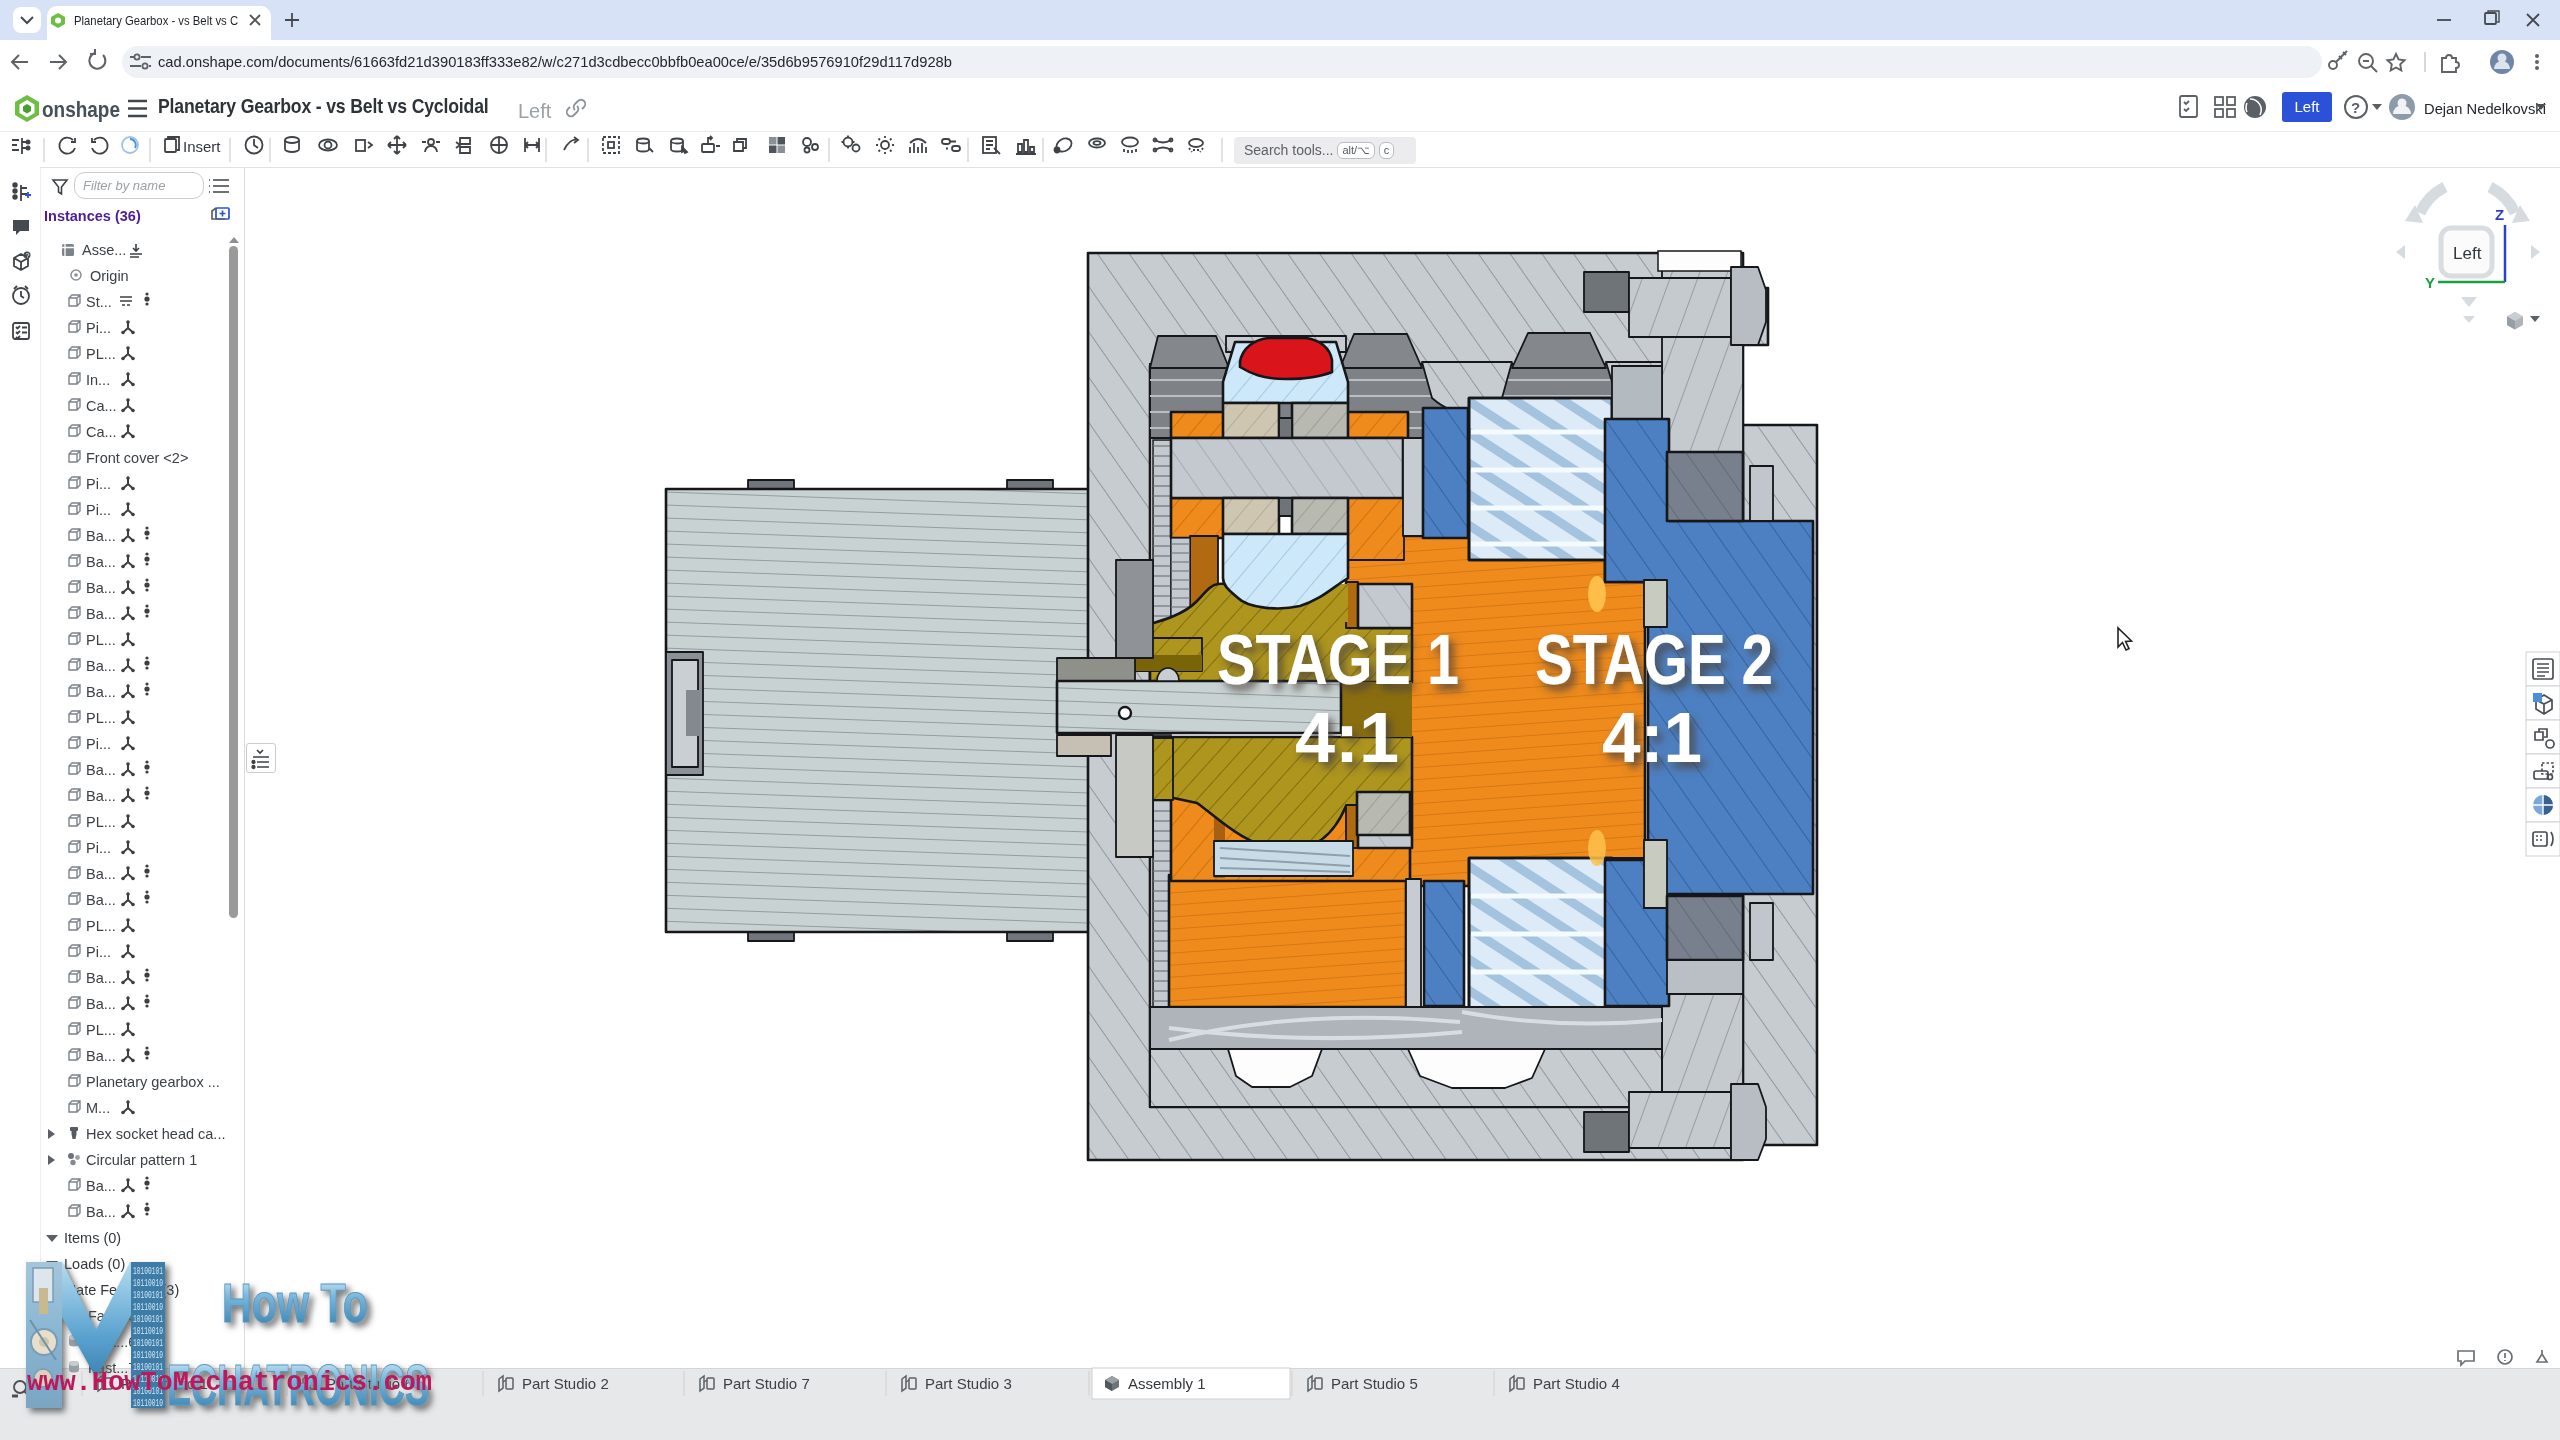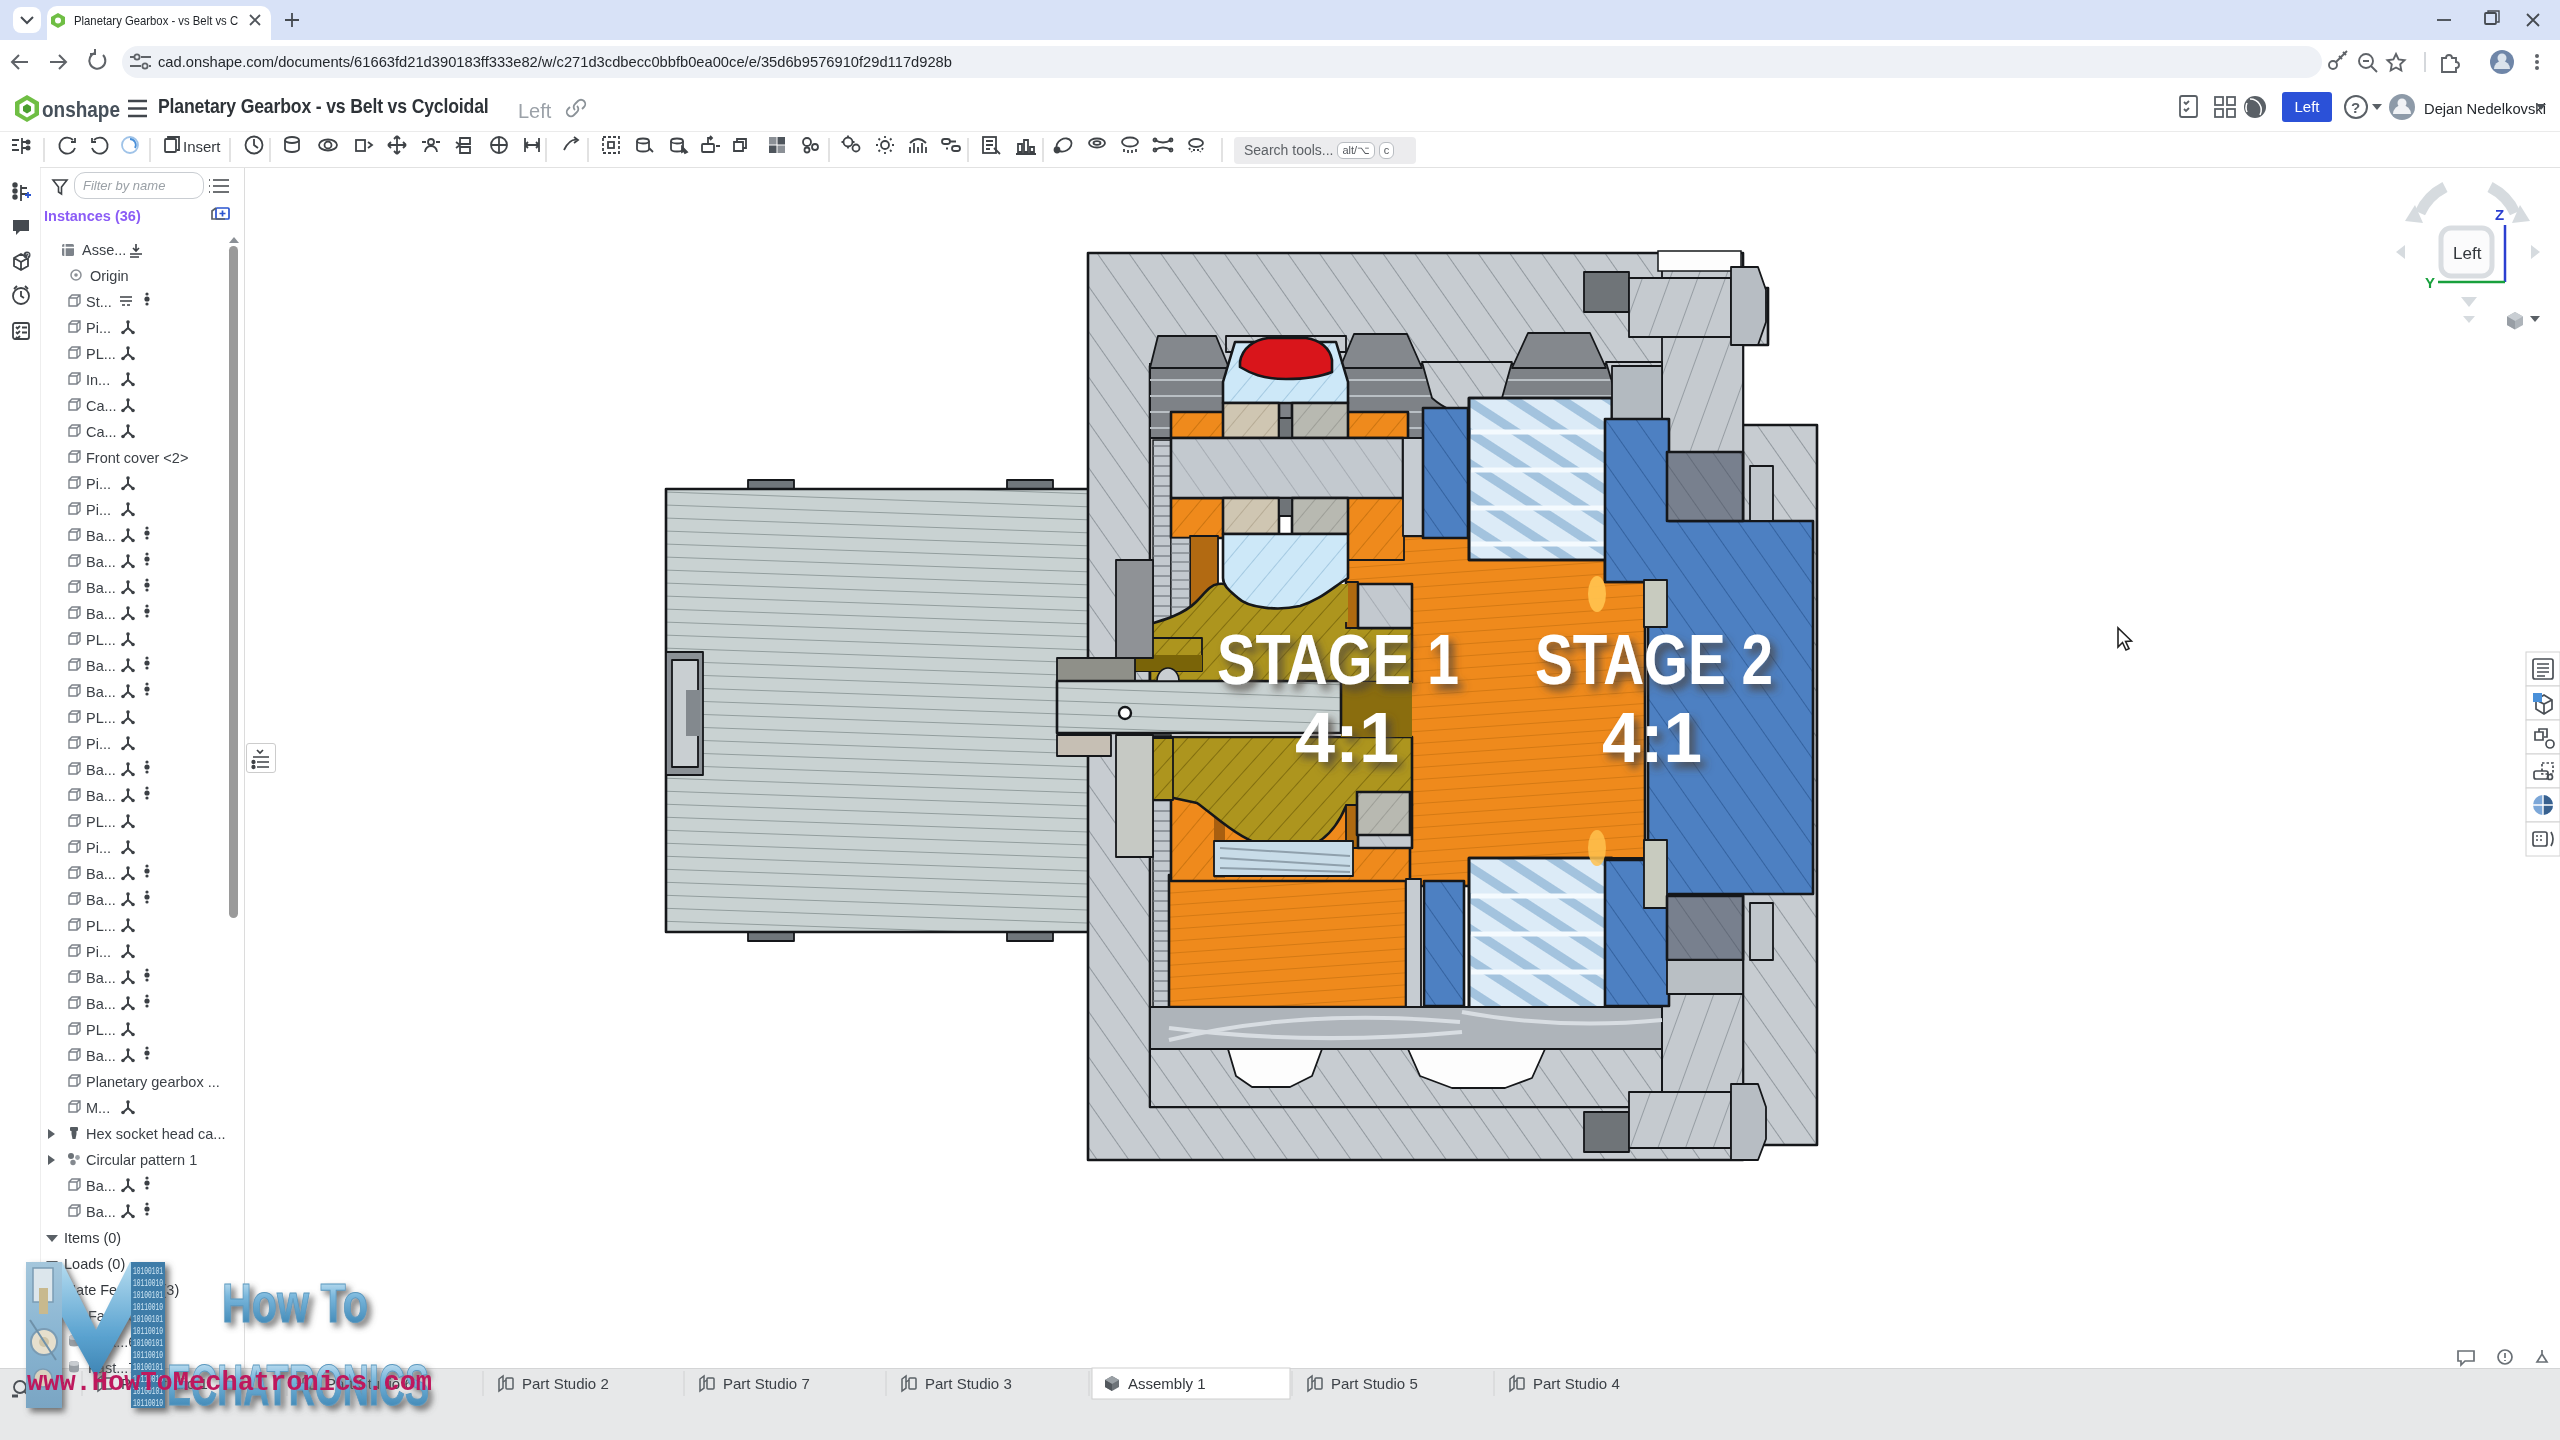--- a/index.html
+++ b/index.html
@@ -21,21 +21,21 @@
 #sharebtn{left:2282px;top:92px;width:50px;height:30px;background:#2b51d8;color:#fff;font-size:15px;border-radius:3px;text-align:center;line-height:30px}
 #username{left:2424px;top:100px;font-size:15.5px;color:#24282d;white-space:nowrap;transform:scaleX(.95);transform-origin:left top}
 
 #toolbar{left:0;top:132px;width:2560px;height:36px;background:#fff;border-bottom:1px solid #e2e2e2}
 #searchtools{left:1234px;top:137px;width:182px;height:27px;background:#ececee;border-radius:4px;font-size:14px;color:#5d6166;line-height:27px;padding-left:10px}
 .kbd{display:inline-block;background:#fff;border:1px solid #b9bdc2;border-radius:6px;font-size:11px;color:#55595e;padding:0 4px;line-height:15px;vertical-align:1px}
 
 #leftstrip{left:0;top:132px;width:40px;height:1236px;background:#fff}
 #panel{left:40px;top:168px;width:205px;height:1200px;background:#fff;border-right:1px solid #dcdcdc;border-left:1px solid #eee}
 #filterbox{left:74px;top:172px;width:130px;height:27px;border:1px solid #c9cdd2;border-radius:11px;font-size:13px;font-style:italic;color:#9aa0a6;line-height:25px;padding-left:8px}
-#insthdr{left:44px;top:208px;font-size:14.5px;font-weight:bold;color:#8b5cf6}
+#insthdr{left:44px;top:208px;font-size:14.5px;font-weight:bold;color:#4c1d95}
 #tree{left:40px;top:236px;width:188px;height:1132px;overflow:hidden;font-size:14.5px;color:#3c4147}
 #sthumb{left:229px;top:246px;width:9px;height:672px;background:#9a9a9a;border-radius:5px}
 #secbtn{left:246px;top:743px;width:30px;height:30px;background:#fff;border:1px solid #ccc;border-radius:3px}
 
 #bottombar{left:0;top:1368px;width:2560px;height:30px;background:#e7e8e9;border-top:1px solid #d4d5d6}
 #bottomstrip{left:0;top:1398px;width:2560px;height:42px;background:#e7e8e9}
 
 #righttools{left:2526px;top:652px;width:34px;height:205px}
 
 #wmwww{left:27px;top:1368px;font-family:"Liberation Mono",monospace;font-size:27px;font-weight:bold;color:#be185d;white-space:nowrap;z-index:60}

